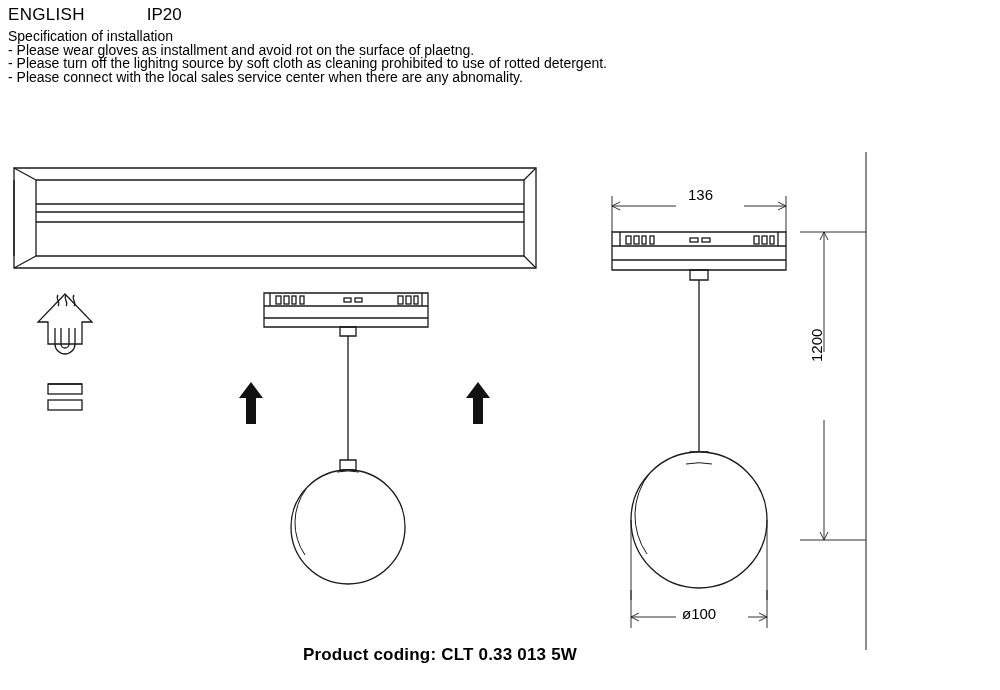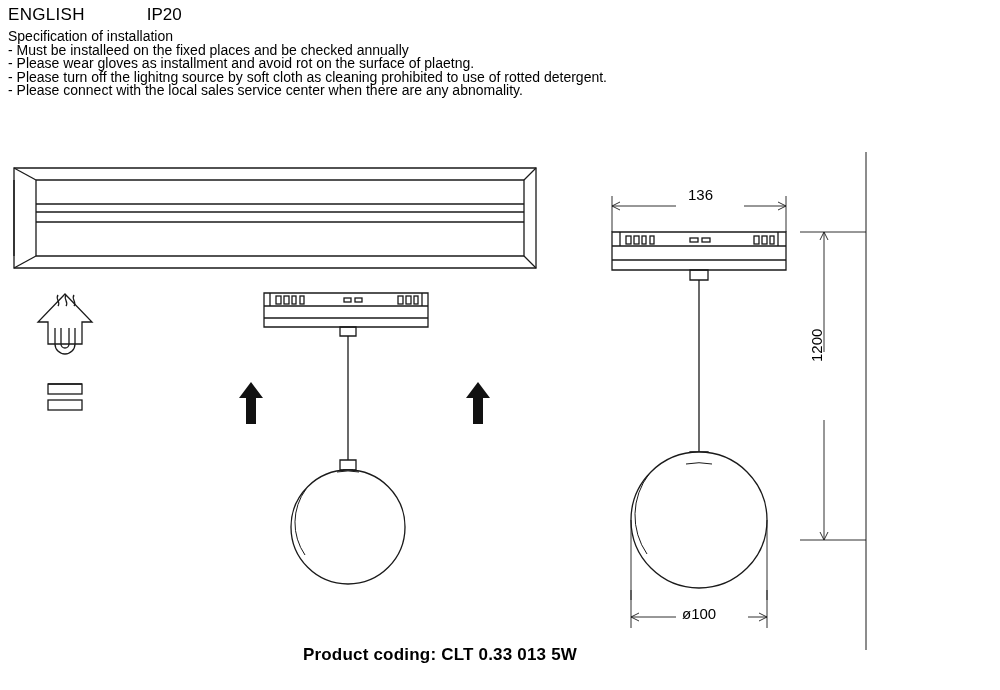--- a/index.html
+++ b/index.html
@@ -95,21 +95,20 @@
 
 <div class="page">
 
   <div class="header">
     <span class="lang">ENGLISH</span>
     <span class="ip">IP20</span>
   </div>
 
   <div class="spec">
     <div class="line">Specification of installation</div>
-    <div class="line">- Must be installeed on the fixed places and be checked annually</div>
     <div class="line">- Please wear gloves as installment and avoid rot on the surface of plaetng.</div>
     <div class="line">- Please turn off the lighitng source by soft cloth as cleaning prohibited to use of rotted detergent.</div>
     <div class="line">- Please connect with the local sales service center when there are any abnomality.</div>
   </div>
 
   <svg class="canvas" width="1000" height="690" viewBox="0 0 1000 690" xmlns="http://www.w3.org/2000/svg">
 
     <g fill="none" stroke="#1a1a1a" stroke-width="1.3">
 
       <g>

